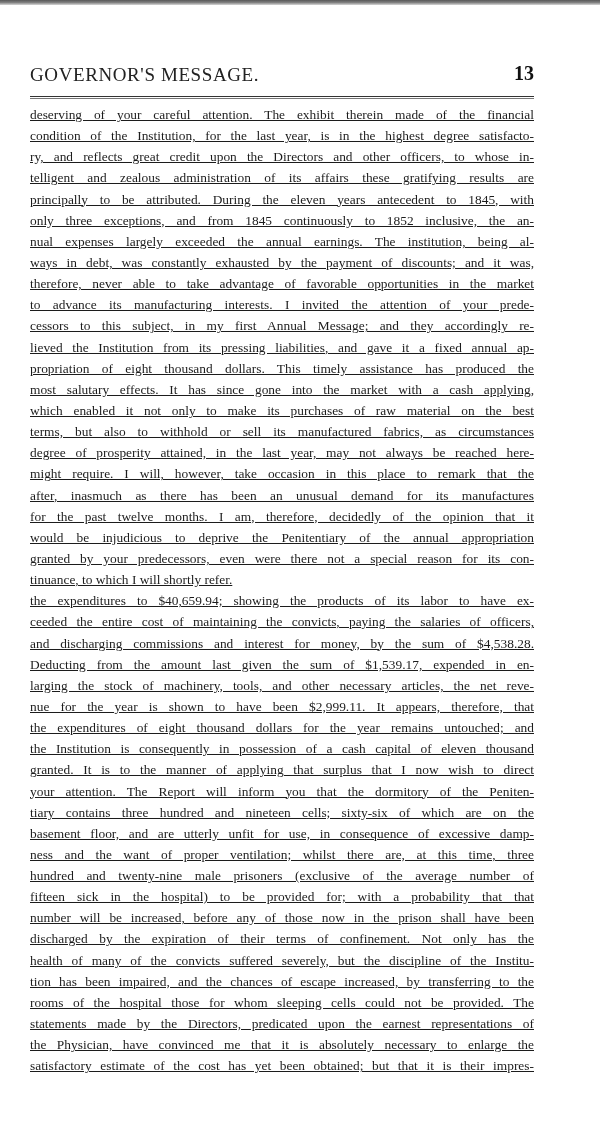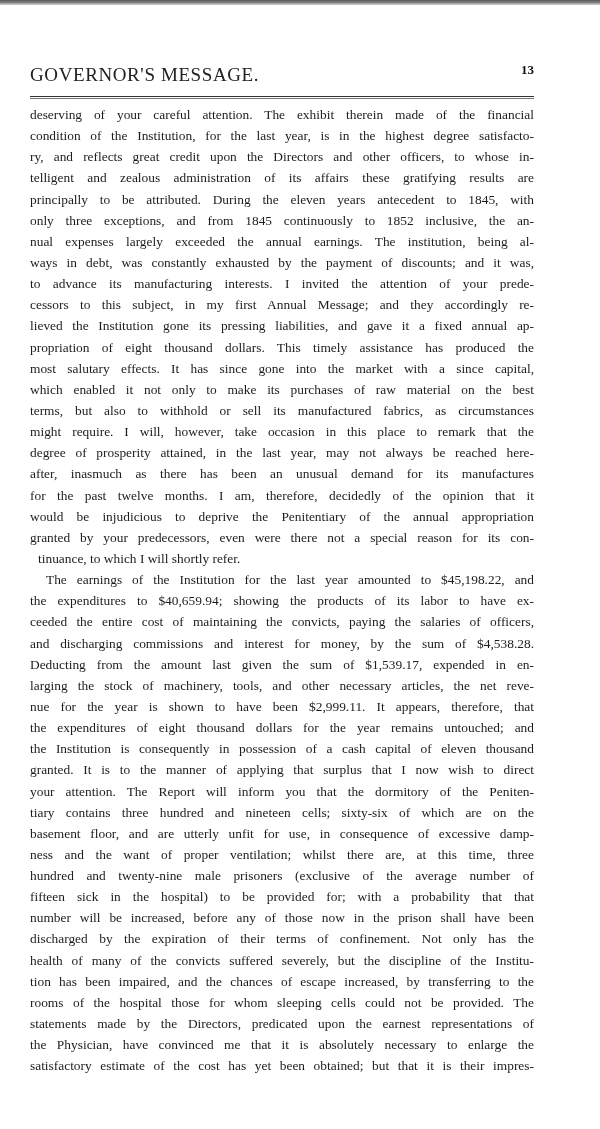--- a/index.html
+++ b/index.html
@@ -42,21 +42,21 @@
       text-align: left;
       font-size: 19px;
       letter-spacing: 0.6px;
       top: 2px;
       color: #222;
     }
     .page-number {
       position: absolute;
       right: 0;
       top: 0;
-      font-size: 13px;
+      font-size: 20px;
       font-weight: bold;
       color: #111;
     }
     .head-rule {
       position: absolute;
       top: 96px;
       left: 0;
       width: 504px;
       height: 0;
       border-top: 1.6px solid #333;
@@ -71,27 +71,27 @@
     }
     .line {
       display: block;
       height: 21.15px;
       line-height: 21.15px;
       font-size: 13.4px;
       white-space: nowrap;
       text-align: justify;
       text-align-last: justify;
       color: #1c1c1c;
+      text-decoration: underline;
     }
     .line.indent {
       padding-left: 16px;
     }
     .line.last {
       text-align-last: left;
-      margin-left: 8px;
     }
     .line.bold {
       font-weight: bold;
       color: #111;
     }
   </style>
 </head>
 <body>
 
 <div class="top-edge"></div>
@@ -105,35 +105,35 @@
 
   <div class="body-text">
     <span class="line">deserving of your careful attention. The exhibit therein made of the financial</span>
     <span class="line">condition of the Institution, for the last year, is in the highest degree satisfacto-</span>
     <span class="line">ry, and reflects great credit upon the Directors and other officers, to whose in-</span>
     <span class="line">telligent and zealous administration of its affairs these gratifying results are</span>
     <span class="line">principally to be attributed. During the eleven years antecedent to 1845, with</span>
     <span class="line">only three exceptions, and from 1845 continuously to 1852 inclusive, the an-</span>
     <span class="line">nual expenses largely exceeded the annual earnings. The institution, being al-</span>
     <span class="line">ways in debt, was constantly exhausted by the payment of discounts; and it was,</span>
+    <span class="line">therefore, never able to take advantage of favorable opportunities in the market</span>
     <span class="line">to advance its manufacturing interests. I invited the attention of your prede-</span>
     <span class="line">cessors to this subject, in my first Annual Message; and they accordingly re-</span>
-    <span class="line">lieved the Institution gone its pressing liabilities, and gave it a fixed annual ap-</span>
+    <span class="line">lieved the Institution from its pressing liabilities, and gave it a fixed annual ap-</span>
     <span class="line">propriation of eight thousand dollars. This timely assistance has produced the</span>
-    <span class="line">most salutary effects. It has since gone into the market with a since capital,</span>
+    <span class="line">most salutary effects. It has since gone into the market with a cash applying,</span>
     <span class="line">which enabled it not only to make its purchases of raw material on the best</span>
     <span class="line">terms, but also to withhold or sell its manufactured fabrics, as circumstances</span>
+    <span class="line">degree of prosperity attained, in the last year, may not always be reached here-</span>
     <span class="line">might require. I will, however, take occasion in this place to remark that the</span>
-    <span class="line">degree of prosperity attained, in the last year, may not always be reached here-</span>
     <span class="line">after, inasmuch as there has been an unusual demand for its manufactures</span>
     <span class="line">for the past twelve months. I am, therefore, decidedly of the opinion that it</span>
     <span class="line">would be injudicious to deprive the Penitentiary of the annual appropriation</span>
     <span class="line">granted by your predecessors, even were there not a special reason for its con-</span>
     <span class="line last">tinuance, to which I will shortly refer.</span>
-    <span class="line indent">The earnings of the Institution for the last year amounted to $45,198.22, and</span>
     <span class="line">the expenditures to $40,659.94; showing the products of its labor to have ex-</span>
     <span class="line">ceeded the entire cost of maintaining the convicts, paying the salaries of officers,</span>
     <span class="line">and discharging commissions and interest for money, by the sum of $4,538.28.</span>
     <span class="line">Deducting from the amount last given the sum of $1,539.17, expended in en-</span>
     <span class="line">larging the stock of machinery, tools, and other necessary articles, the net reve-</span>
     <span class="line">nue for the year is shown to have been $2,999.11. It appears, therefore, that</span>
     <span class="line">the expenditures of eight thousand dollars for the year remains untouched; and</span>
     <span class="line">the Institution is consequently in possession of a cash capital of eleven thousand</span>
     <span class="line">granted. It is to the manner of applying that surplus that I now wish to direct</span>
     <span class="line">your attention. The Report will inform you that the dormitory of the Peniten-</span>

